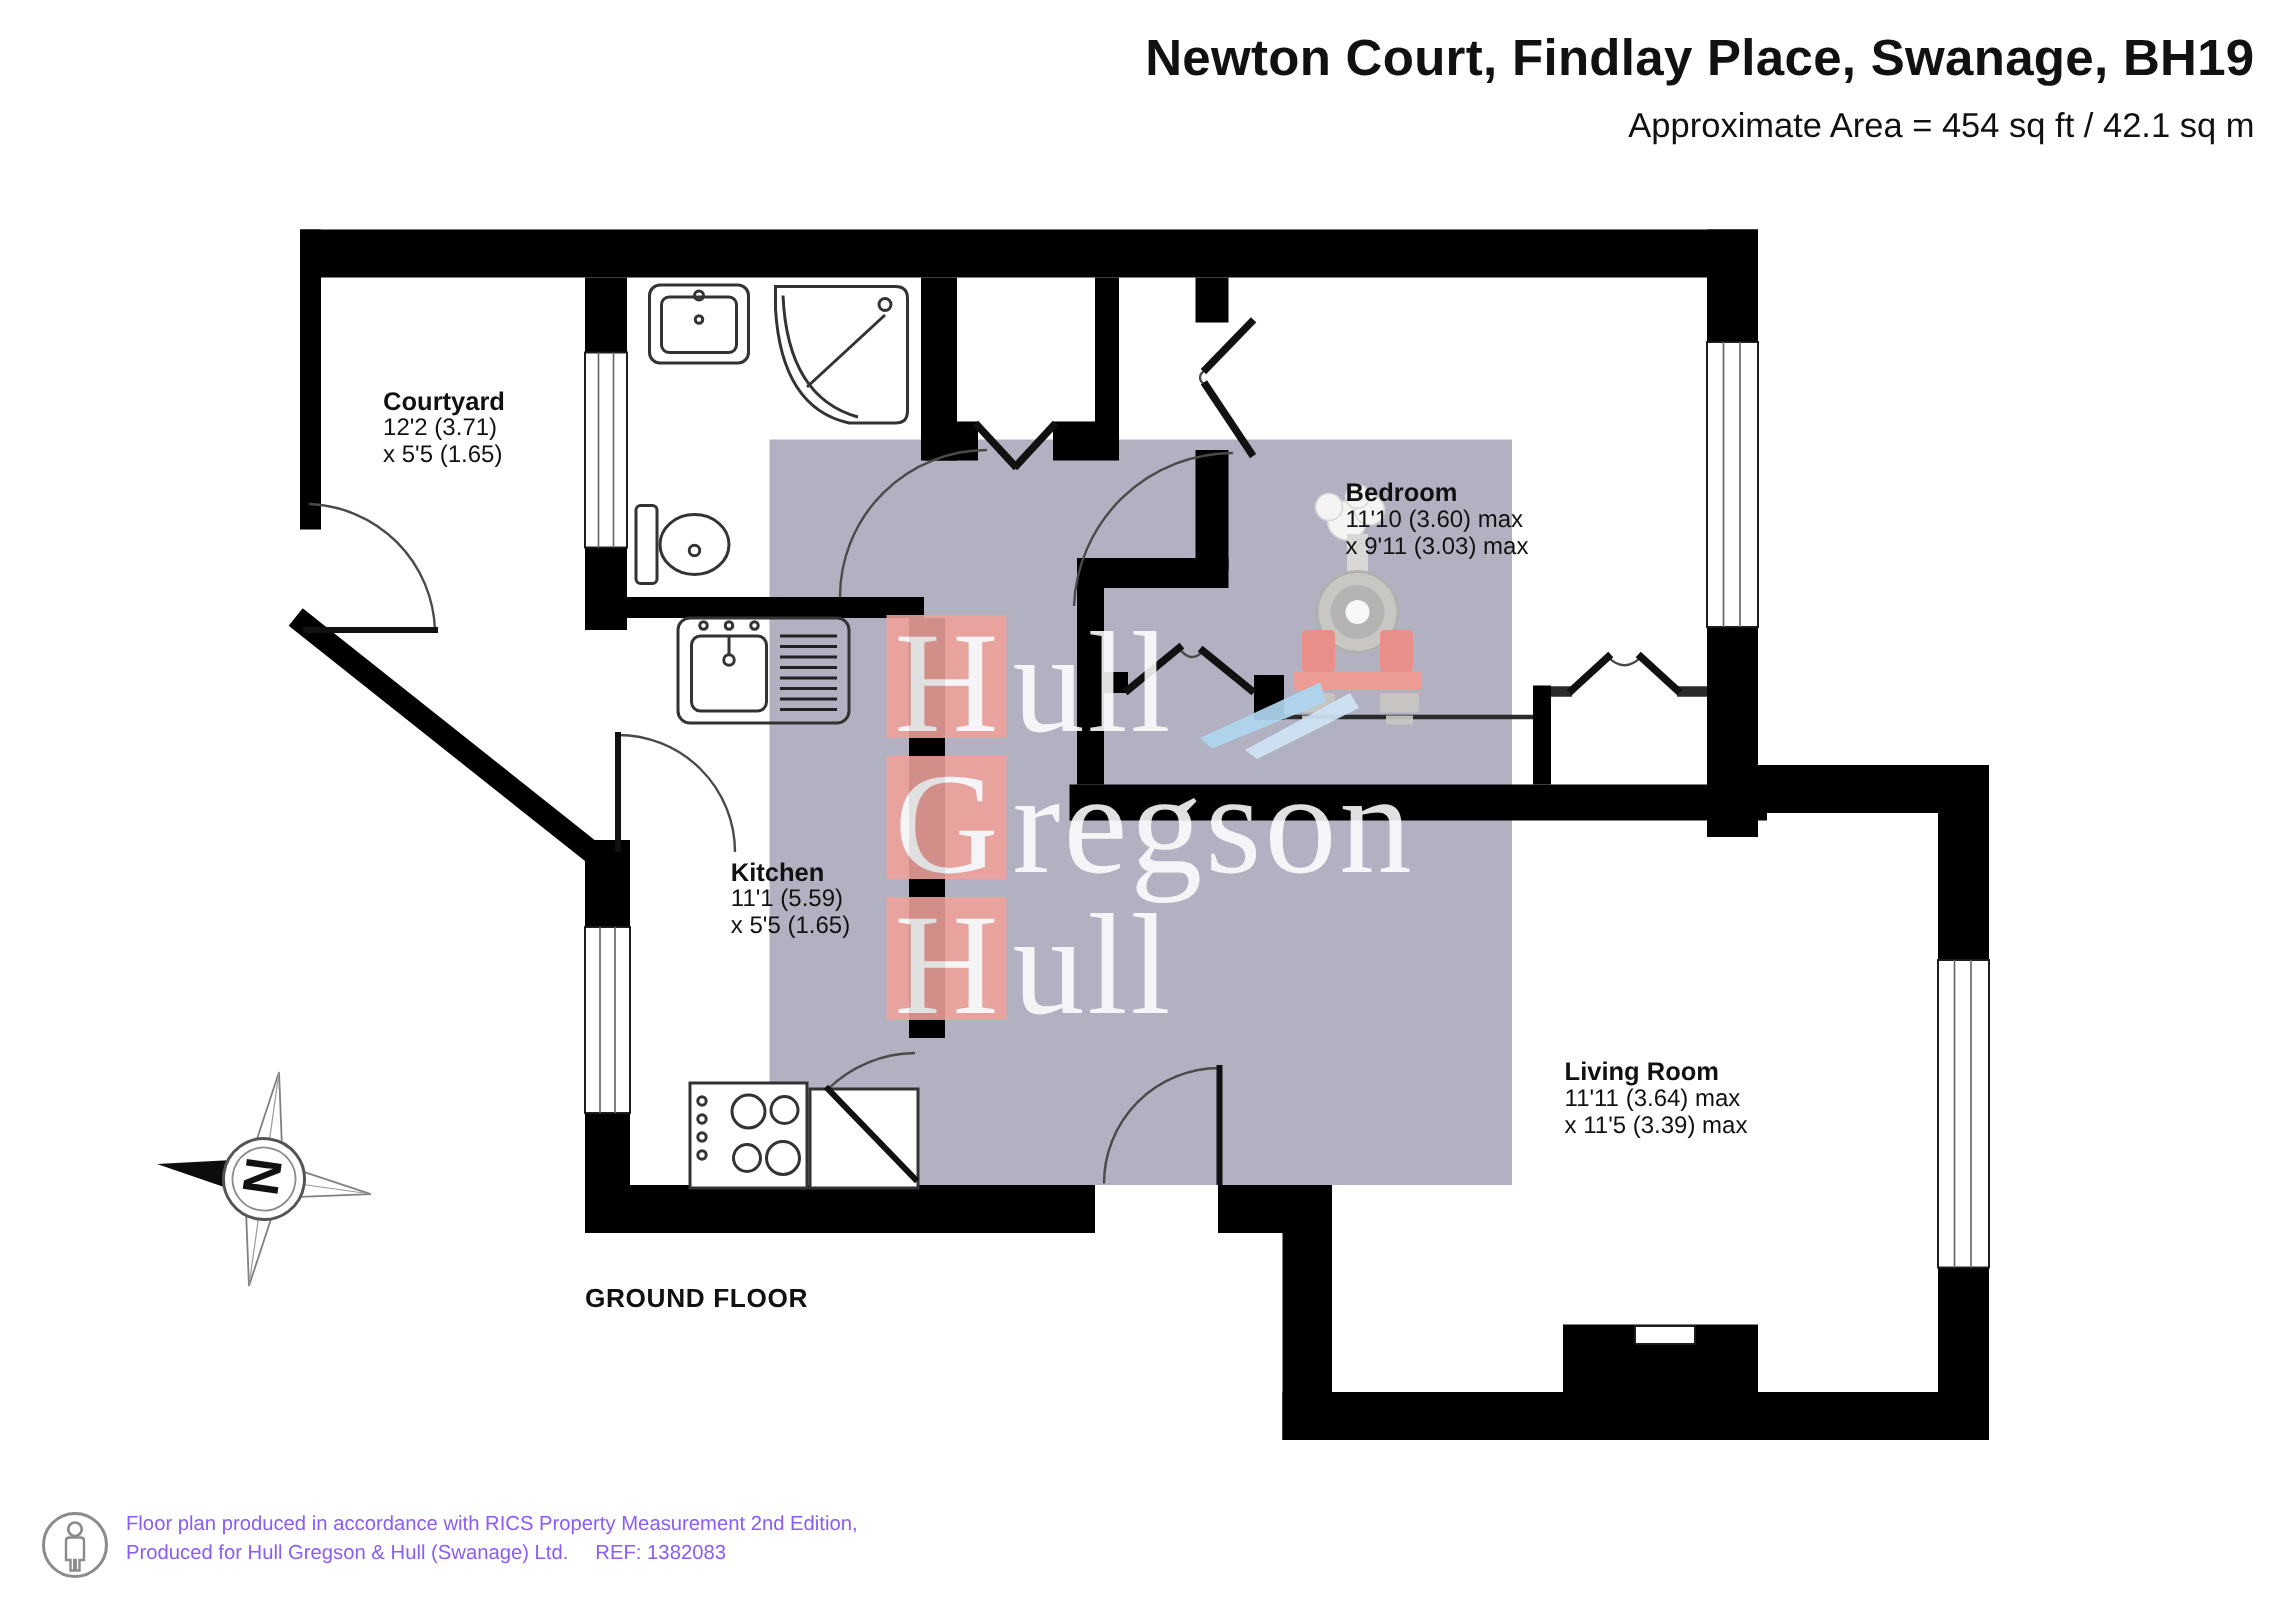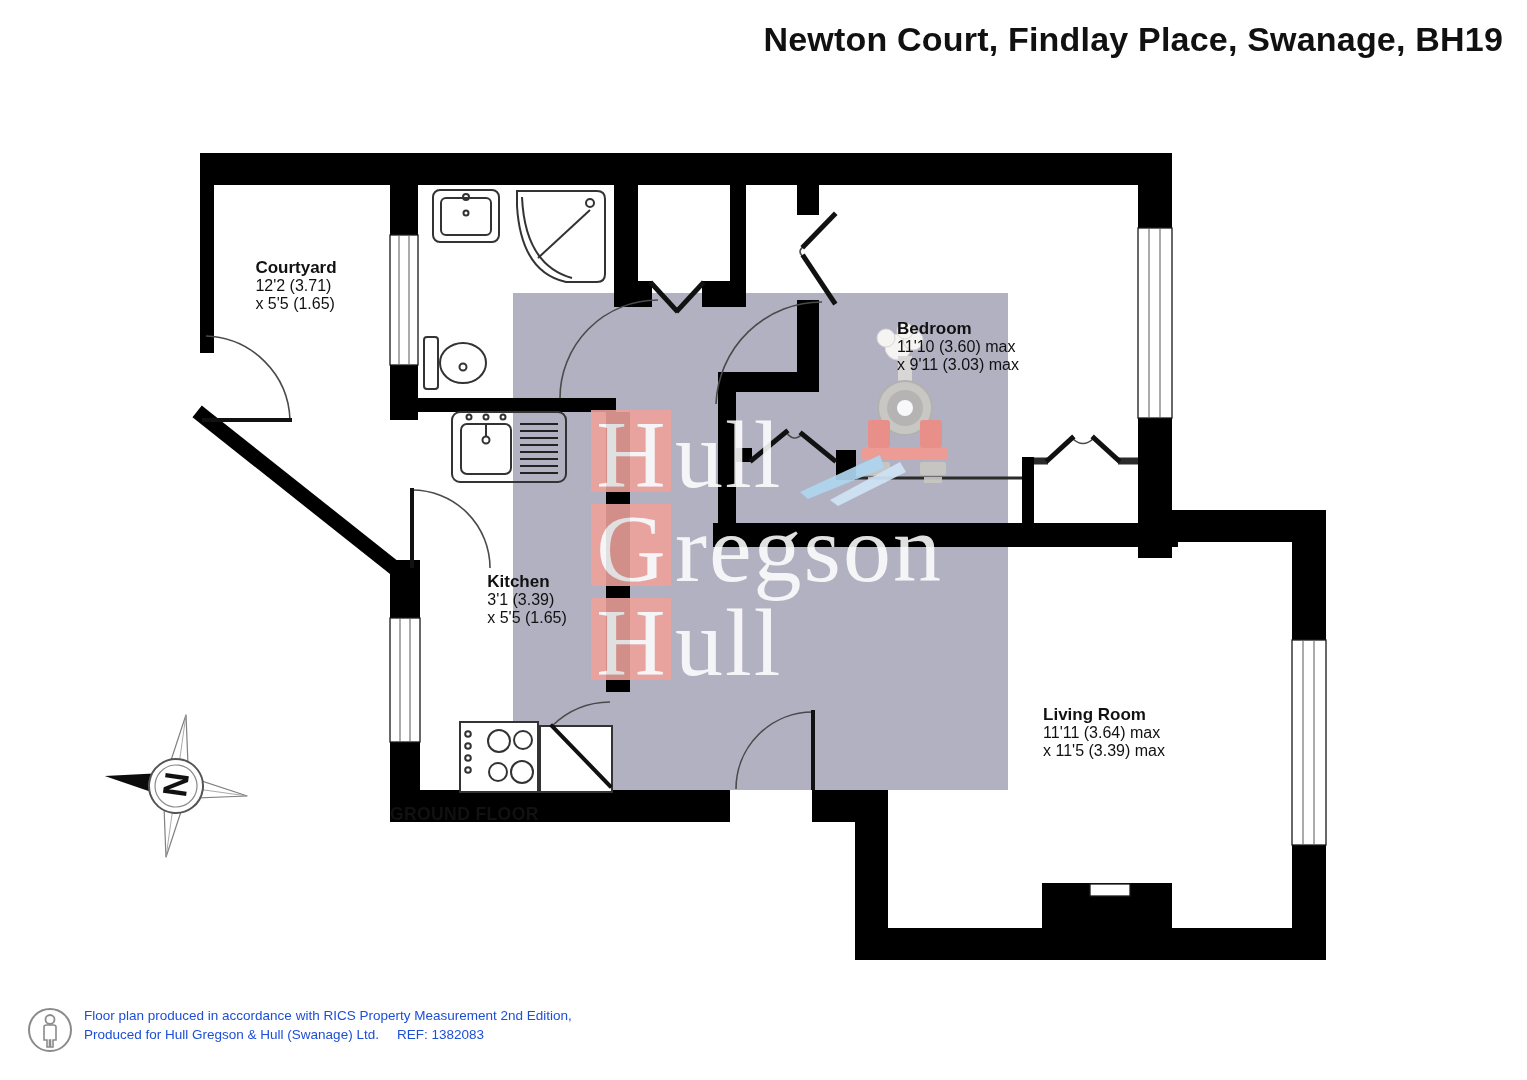--- a/index.html
+++ b/index.html
@@ -19,35 +19,35 @@
 
   .header{position:absolute;top:20px;right:24px;text-align:right;}
   .header .title{font-size:34px;font-weight:bold;letter-spacing:.2px;}
   .header .subtitle{font-size:23px;margin-top:11px;}
   .header .note{font-size:15px;margin-top:10px;}
 
   .room-label{position:absolute;transform:translate(-50%,-50%);white-space:nowrap;}
   .room-name{font-weight:bold;font-size:17px;line-height:18px;}
   .room-dim{font-size:16px;line-height:18px;}
 
-  .ground-floor{position:absolute;left:390px;top:804px;font-size:17.5px;font-weight:bold;letter-spacing:.4px;text-align:center;}
+  .ground-floor{position:absolute;left:390px;top:855px;font-size:17.5px;font-weight:bold;letter-spacing:.4px;text-align:center;}
 
   .watermark{position:absolute;left:591px;top:410px;opacity:.88;pointer-events:none;}
   .wm-line{display:flex;align-items:flex-start;height:82px;margin-bottom:12px;}
   .wm-cap{display:block;width:80px;height:82px;background:var(--watermark-pink,#f0a29b);
           color:var(--watermark-text,#fff);font-family:"Liberation Serif",serif;
           font-size:96px;line-height:90px;text-align:center;}
   .wm-rest{color:var(--watermark-text,#fff);font-family:"Liberation Serif",serif;
            font-size:96px;line-height:90px;letter-spacing:2px;padding-left:4px;}
 
   .compass-n{position:absolute;left:176px;top:786px;transform:translate(-50%,-54%) rotate(-82deg);
              font-size:34px;font-weight:bold;color:#111;}
 
   .footer{position:absolute;left:28px;top:1006px;display:flex;align-items:flex-start;}
-  .footer-text{margin-left:56px;font-size:13.5px;line-height:19px;color:#1d4ed8;}
+  .footer-text{margin-left:56px;font-size:13.5px;line-height:19px;color:#8b5cf6;}
   .footer-copy{margin-left:26px;}
   .footer-ref{margin-left:18px;}
 </style>
 </head>
 <body>
 
 <div id="canvas">
 
   <svg id="plan-svg" width="1527" height="1080" viewBox="0 0 1527 1080">
 
@@ -240,20 +240,21 @@
 
     <g stroke="#8b8b8b" fill="none">
       <circle cx="50" cy="1030" r="21" stroke-width="2"></circle>
       <circle cx="50" cy="1019.5" r="4.5" stroke-width="1.8"></circle>
       <path d="M 44,1027 Q 44,1025 46.5,1025 L 53.5,1025 Q 56,1025 56,1027 L 56,1040 L 53,1040 L 53,1047 L 50.5,1047 L 50.5,1040 L 49.5,1040 L 49.5,1047 L 47,1047 L 47,1040 L 44,1040 Z" stroke-width="1.6"></path>
     </g>
   </svg>
 
   <div class="header">
     <div class="title">Newton Court, Findlay Place, Swanage, BH19</div>
+    <div class="subtitle">Approximate Area = 454 sq ft / 42.1 sq m</div>
   </div>
 
   <div class="watermark">
     <div class="wm-line">
       <span class="wm-cap">H</span>
       <span class="wm-rest">ull</span>
     </div>
     <div class="wm-line">
       <span class="wm-cap">G</span>
       <span class="wm-rest">regson</span>
@@ -269,21 +270,21 @@
     <div class="room-dim">12'2 (3.71)</div>
     <div class="room-dim">x 5'5 (1.65)</div>
   </div>
   <div class="room-label" style="left:958px;top:347px">
     <div class="room-name">Bedroom</div>
     <div class="room-dim">11'10 (3.60) max</div>
     <div class="room-dim">x 9'11 (3.03) max</div>
   </div>
   <div class="room-label" style="left:527px;top:600px">
     <div class="room-name">Kitchen</div>
-    <div class="room-dim">3'1 (3.39)</div>
+    <div class="room-dim">11'1 (5.59)</div>
     <div class="room-dim">x 5'5 (1.65)</div>
   </div>
   <div class="room-label" style="left:1104px;top:733px">
     <div class="room-name">Living Room</div>
     <div class="room-dim">11'11 (3.64) max</div>
     <div class="room-dim">x 11'5 (3.39) max</div>
   </div>
 
   <div class="ground-floor">GROUND FLOOR</div>
 

